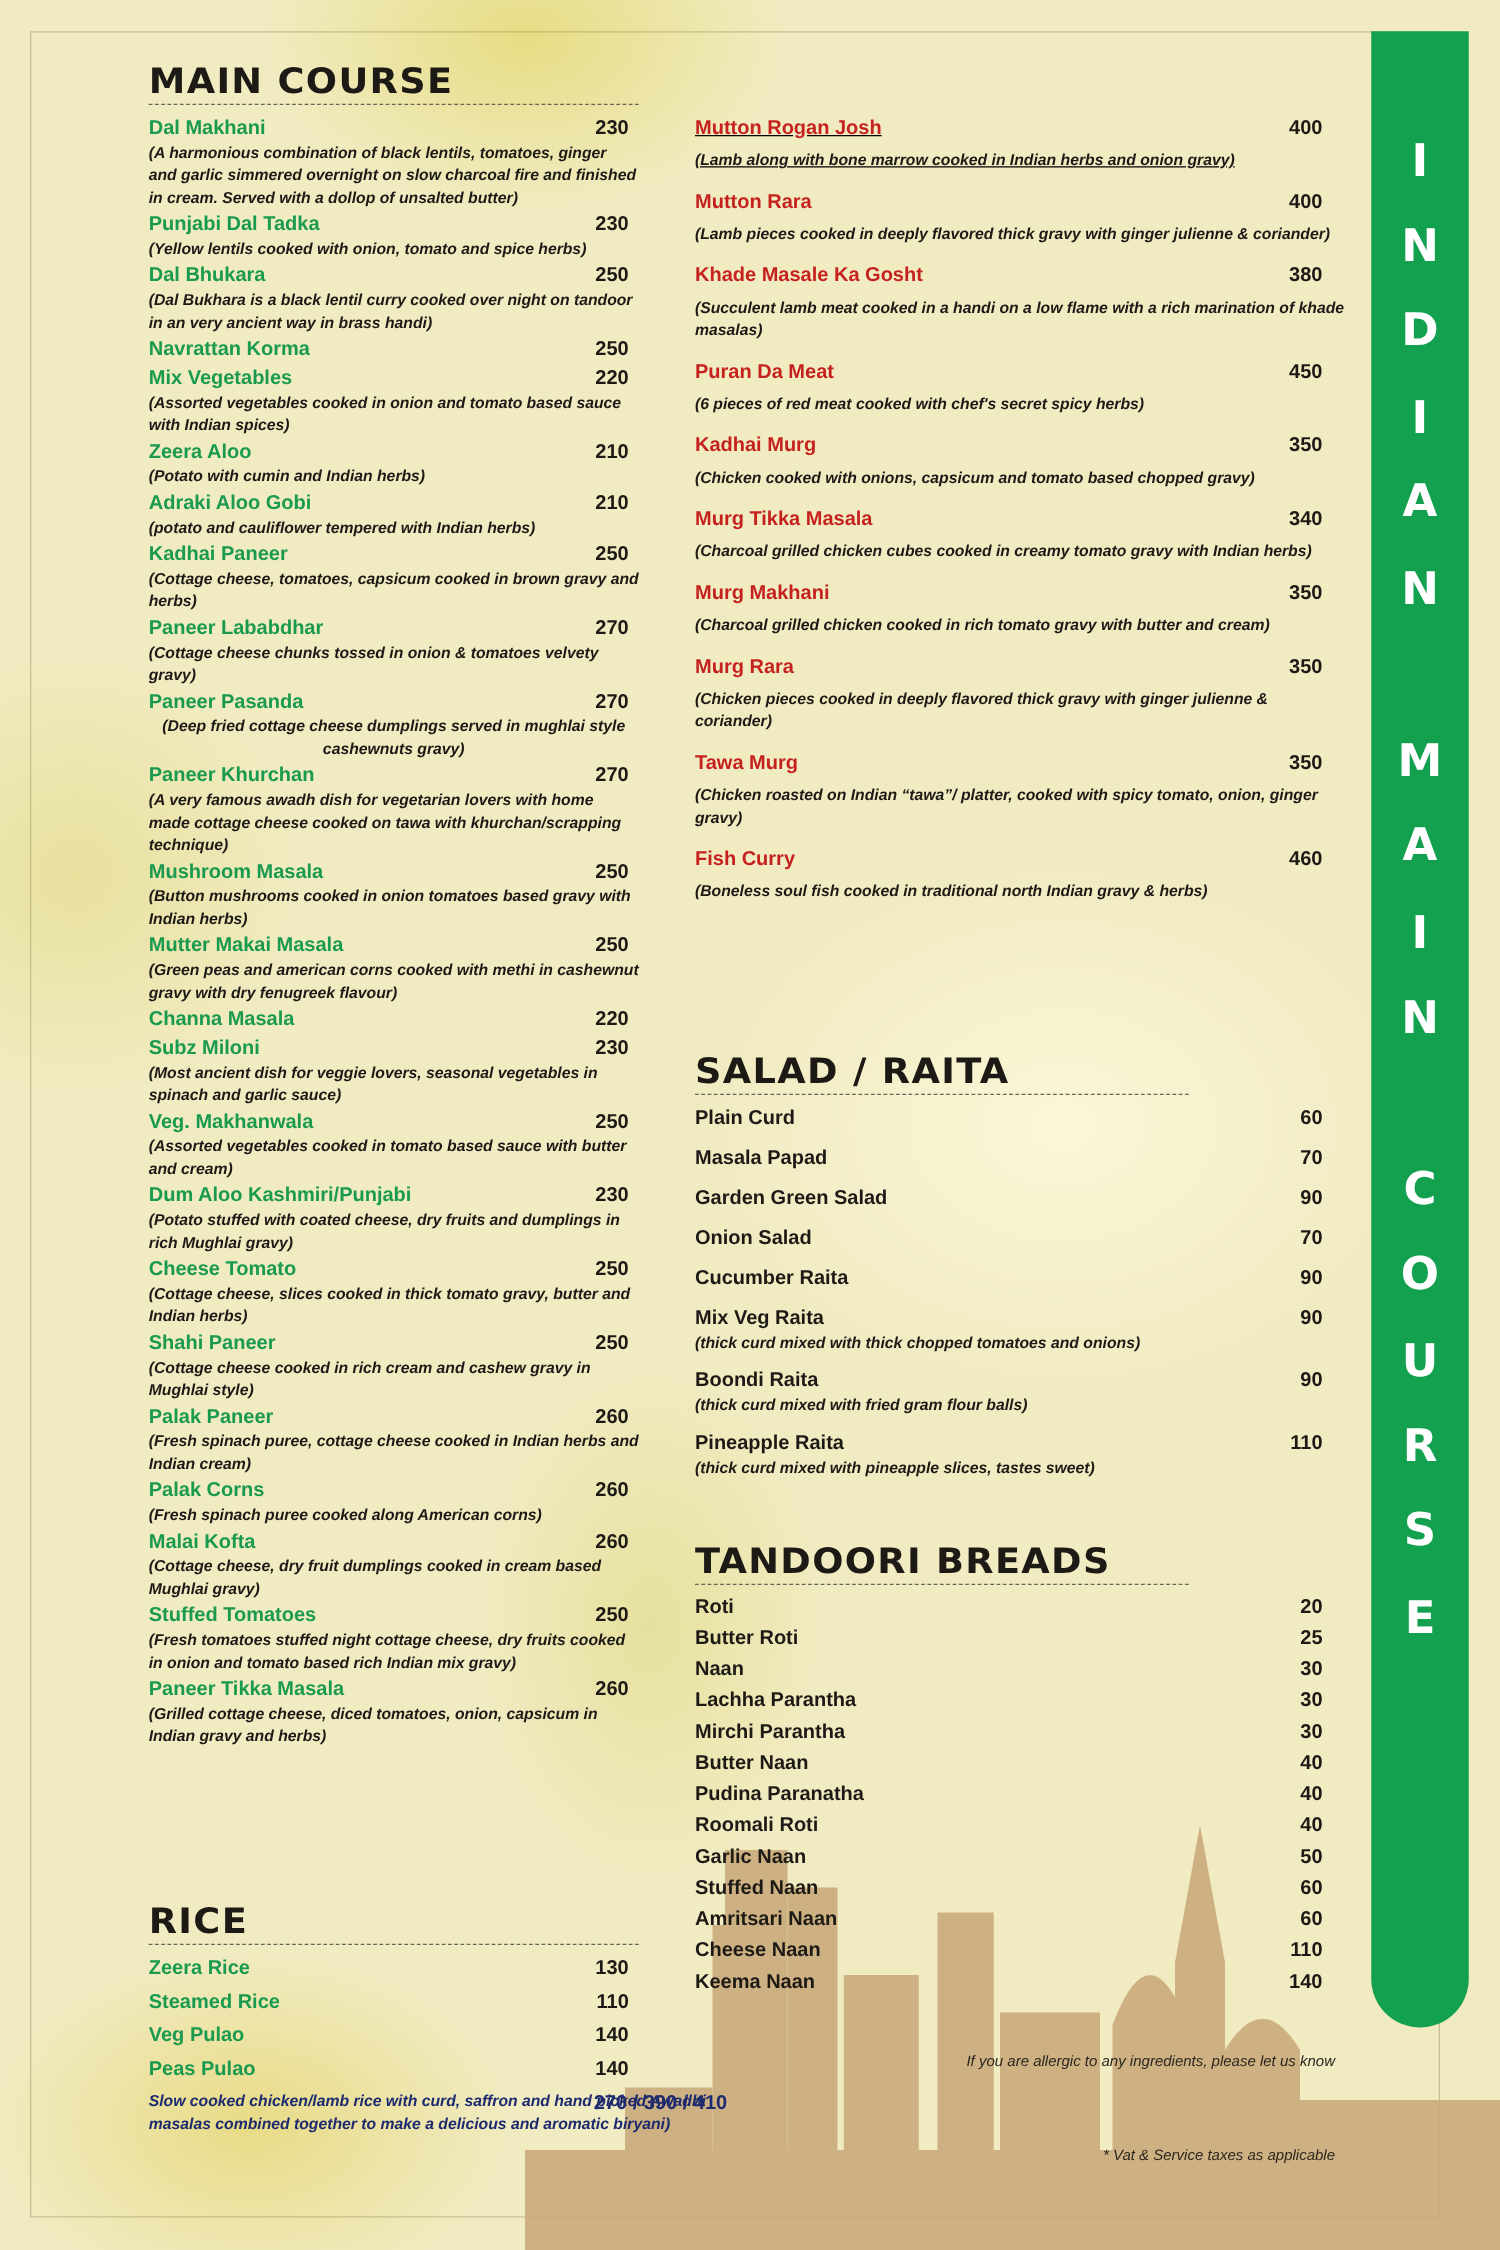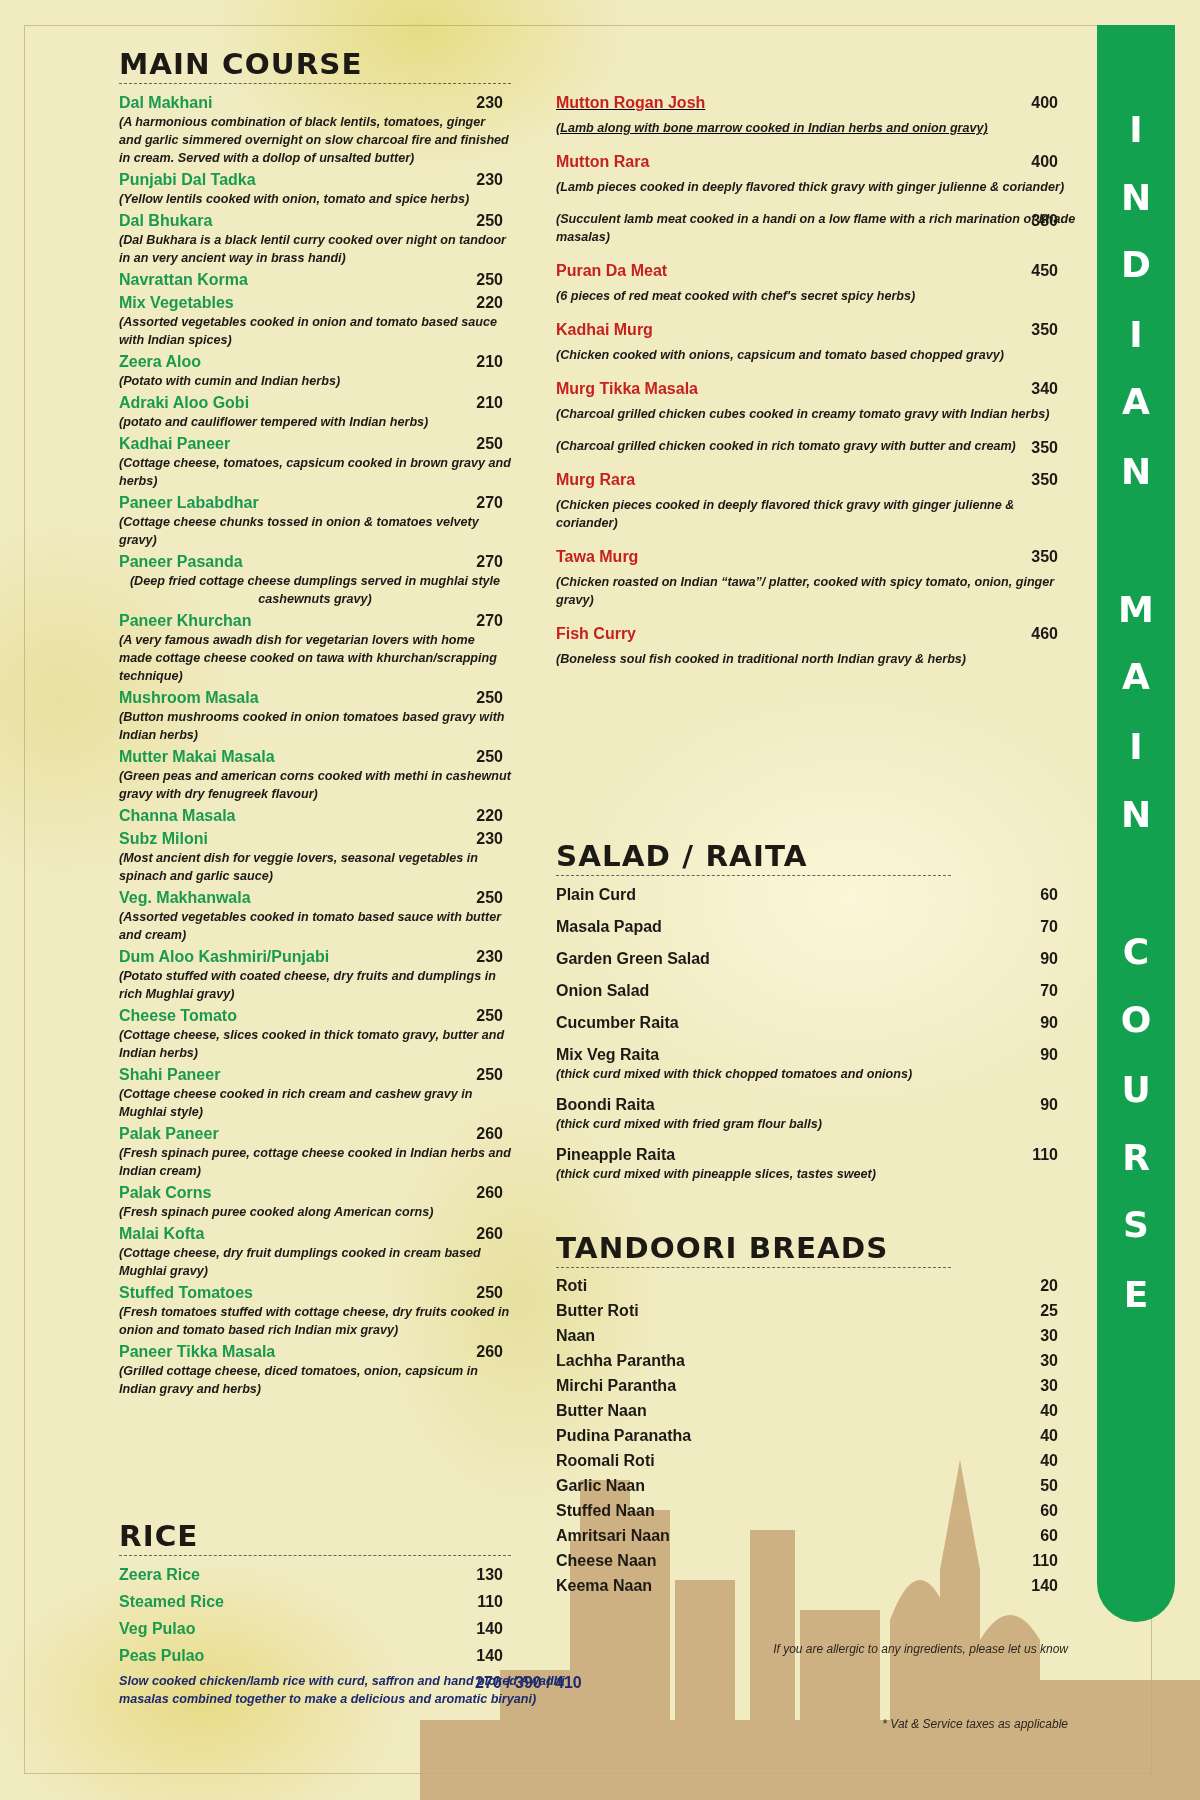--- a/index.html
+++ b/index.html
@@ -162,21 +162,21 @@
           <div class="desc" style="width: 392px;">(Fresh spinach puree cooked along American corns)</div>
         </div>
         <div class="item" style="margin-bottom: 2px; width: 392px;">
           <div class="name green">Malai Kofta</div>
           <div class="price" style="right: 8px;">260</div>
           <div class="desc" style="width: 392px;">(Cottage cheese, dry fruit dumplings cooked in cream based Mughlai gravy)</div>
         </div>
         <div class="item" style="margin-bottom: 2px; width: 392px;">
           <div class="name green">Stuffed  Tomatoes</div>
           <div class="price" style="right: 8px;">250</div>
-          <div class="desc" style="width: 392px;">(Fresh tomatoes stuffed with cottage cheese, dry fruits cooked in onion and tomato based rich Indian mix gravy)</div>
+          <div class="desc" style="width: 392px;">(Fresh tomatoes stuffed night cottage cheese, dry fruits cooked in onion and tomato based rich Indian mix gravy)</div>
         </div>
         <div class="item" style="margin-bottom: 2px; width: 392px;">
           <div class="name green">Paneer Tikka Masala</div>
           <div class="price" style="right: 8px;">260</div>
           <div class="desc" style="width: 392px;">(Grilled cottage cheese, diced tomatoes, onion, capsicum in Indian gravy and herbs)</div>
         </div>
       </div>
   </div>
 
   <div style="position:absolute;top:1472px;left:0;width:392px;">
@@ -213,39 +213,41 @@
         <div class="name red">Mutton Rogan Josh</div>
         <div class="price" style="right: 0px;">400</div>
         <div class="desc" style="margin-top: 6px; width: 520px;">(Lamb along with bone marrow cooked in Indian herbs and onion gravy)</div>
       </div>
       <div class="item" style="margin-bottom: 14px; width: 502px;">
         <div class="name red">Mutton Rara</div>
         <div class="price" style="right: 0px;">400</div>
         <div class="desc" style="margin-top: 6px; width: 520px;">(Lamb pieces cooked in deeply flavored thick gravy with ginger julienne &amp; coriander)</div>
       </div>
       <div class="item" style="margin-bottom: 14px; width: 502px;">
+        <div class="name red">Khade Masale Ka Gosht</div>
         <div class="price" style="right: 0px;">380</div>
         <div class="desc" style="margin-top: 6px; width: 520px;">(Succulent lamb meat cooked in a handi on a low flame with a rich marination of khade masalas)</div>
       </div>
       <div class="item" style="margin-bottom: 14px; width: 502px;">
         <div class="name red">Puran Da Meat</div>
         <div class="price" style="right: 0px;">450</div>
         <div class="desc" style="margin-top: 6px; width: 520px;">(6 pieces of red meat cooked with chef's secret spicy herbs)</div>
       </div>
       <div class="item" style="margin-bottom: 14px; width: 502px;">
         <div class="name red">Kadhai Murg</div>
         <div class="price" style="right: 0px;">350</div>
         <div class="desc" style="margin-top: 6px; width: 520px;">(Chicken cooked with onions, capsicum and tomato based chopped gravy)</div>
       </div>
       <div class="item" style="margin-bottom: 14px; width: 502px;">
         <div class="name red">Murg Tikka Masala</div>
         <div class="price" style="right: 0px;">340</div>
         <div class="desc" style="margin-top: 6px; width: 520px;">(Charcoal grilled chicken cubes cooked in creamy tomato gravy with Indian herbs)</div>
       </div>
       <div class="item" style="margin-bottom: 14px; width: 502px;">
+        <div class="name red">Murg Makhani</div>
         <div class="price" style="right: 0px;">350</div>
         <div class="desc" style="margin-top: 6px; width: 520px;">(Charcoal grilled chicken cooked in rich tomato gravy with butter and cream)</div>
       </div>
       <div class="item" style="margin-bottom: 14px; width: 502px;">
         <div class="name red">Murg Rara</div>
         <div class="price" style="right: 0px;">350</div>
         <div class="desc" style="margin-top: 6px; width: 520px;">(Chicken pieces cooked in deeply flavored thick gravy with ginger julienne &amp; coriander)</div>
       </div>
       <div class="item" style="margin-bottom: 14px; width: 502px;">
         <div class="name red">Tawa Murg</div>

